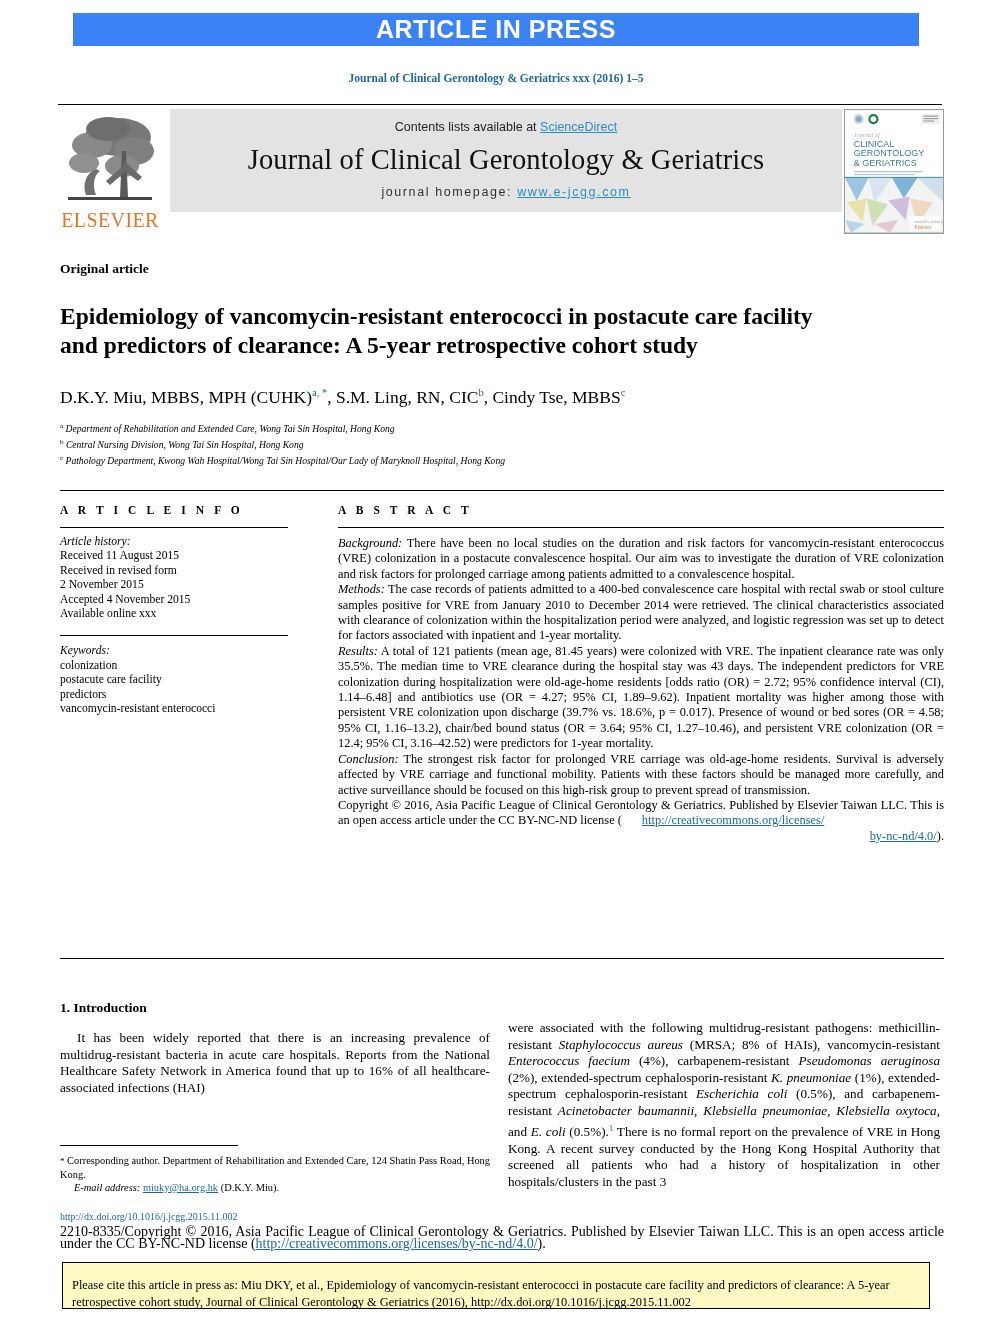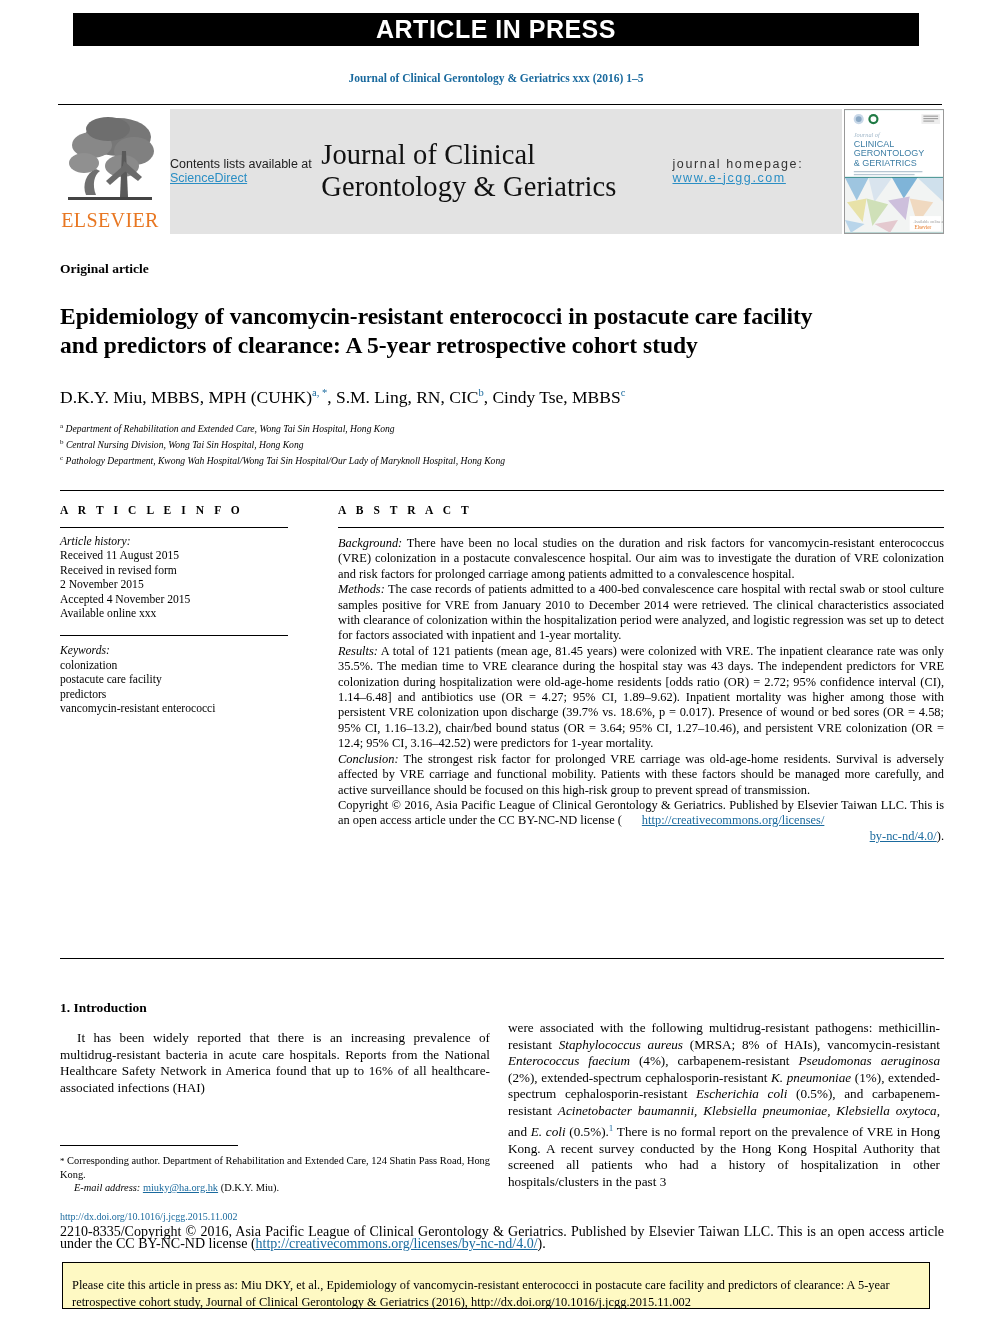--- a/index.html
+++ b/index.html
@@ -14,21 +14,21 @@
     overflow: hidden;
   }
 
   
   .press-banner {
     position: absolute;
     left: 73px;
     top: 13px;
     width: 846px;
     height: 33px;
-    background: #000000;
+    background: #3b82f6;
     display: flex;
     align-items: center;
     justify-content: center;
   }
   .press-banner-text {
     font-family: "Liberation Sans", sans-serif;
     font-weight: bold;
     font-size: 25px;
     letter-spacing: 0.5px;
     color: #ffffff;
@@ -76,24 +76,24 @@
     font-family: "Liberation Serif", serif;
     font-size: 20px;
     letter-spacing: 0.4px;
     color: #e87722;
   }
   .masthead-center {
     position: absolute;
     left: 112px;
     top: 5px;
     width: 672px;
-    height: 125px;
+    height: 103px;
     background: #e3e3e3;
     display: flex;
-    flex-direction: row;
+    flex-direction: column;
     align-items: center;
     justify-content: space-between;
     padding: 11px 0 13px 0;
   }
   .contents-line {
     font-family: "Liberation Sans", sans-serif;
     font-size: 12.5px;
     color: #222;
   }
   .contents-line .sd {

